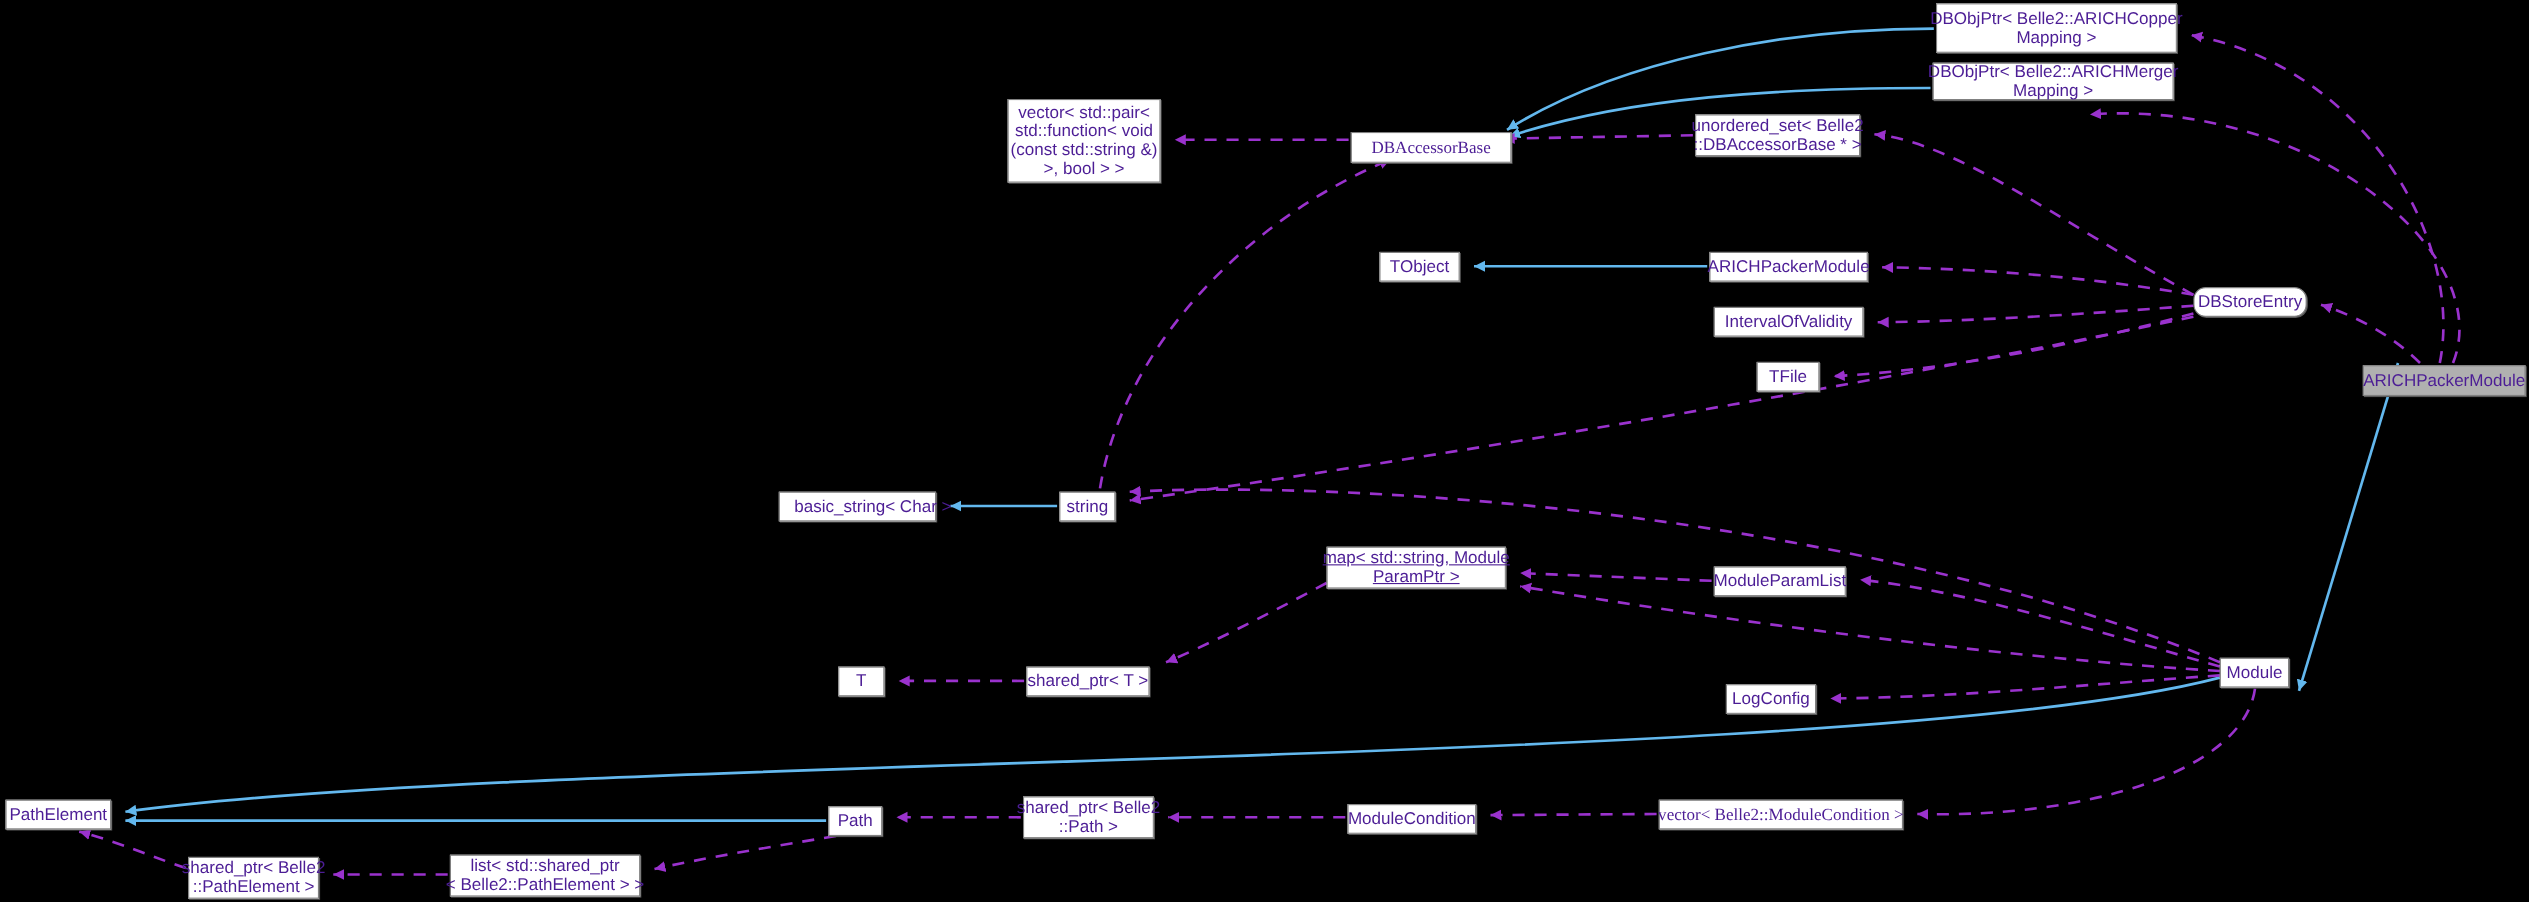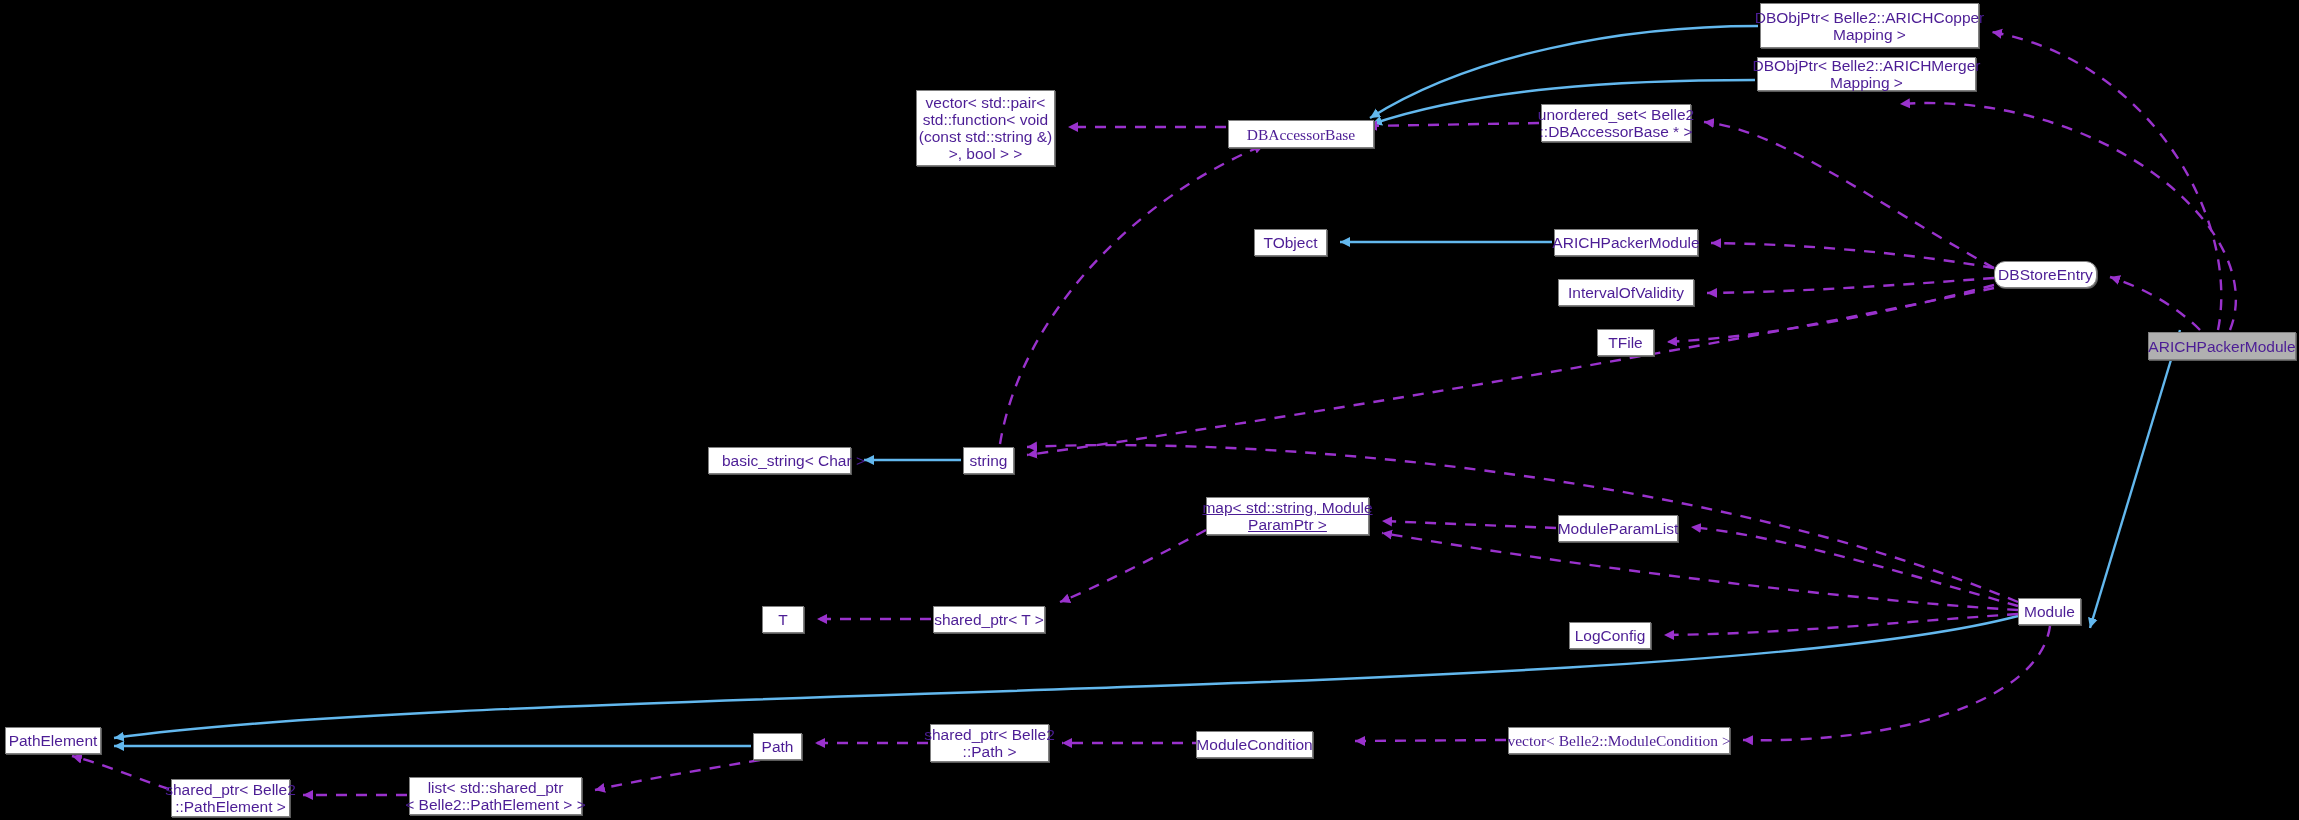--- a/index.html
+++ b/index.html
@@ -127,20 +127,20 @@
 ParamPtr &gt;</span></div>
   <div class="node" style="left:1558px;top:515px;width:120px;height:27px;"><span>ModuleParamList</span></div>
   <div class="node" style="left:762px;top:606px;width:42px;height:27px;"><span>T</span></div>
   <div class="node" style="left:933px;top:606px;width:112px;height:27px;"><span>shared_ptr&lt; T &gt;</span></div>
   <div class="node" style="left:1569px;top:622px;width:82px;height:27px;"><span>LogConfig</span></div>
   <div class="node" style="left:2018px;top:598px;width:63px;height:27px;"><span>Module</span></div>
   <div class="node" style="left:5px;top:727px;width:96px;height:27px;"><span>PathElement</span></div>
   <div class="node" style="left:753px;top:733px;width:49px;height:27px;"><span>Path</span></div>
   <div class="node" style="left:930px;top:724px;width:119px;height:38px;"><span>shared_ptr&lt; Belle2
 ::Path &gt;</span></div>
-  <div class="node" style="left:1196px;top:731px;width:117px;height:27px;text-align:center;"><span>ModuleCondition</span></div>
+  <div class="node" style="left:1225px;top:731px;width:117px;height:27px;text-align:center;"><span>ModuleCondition</span></div>
   <div class="node" style="left:1508px;top:727px;width:222px;height:27px;font-family:Liberation Serif, serif;"><span>vector&lt; Belle2::ModuleCondition &gt;</span></div>
   <div class="node" style="left:171px;top:779px;width:119px;height:38px;"><span>shared_ptr&lt; Belle2
 ::PathElement &gt;</span></div>
   <div class="node" style="left:409px;top:777px;width:173px;height:38px;"><span>list&lt; std::shared_ptr
 &lt; Belle2::PathElement &gt; &gt;</span></div>
 
 </div>
 
 </body></html>

